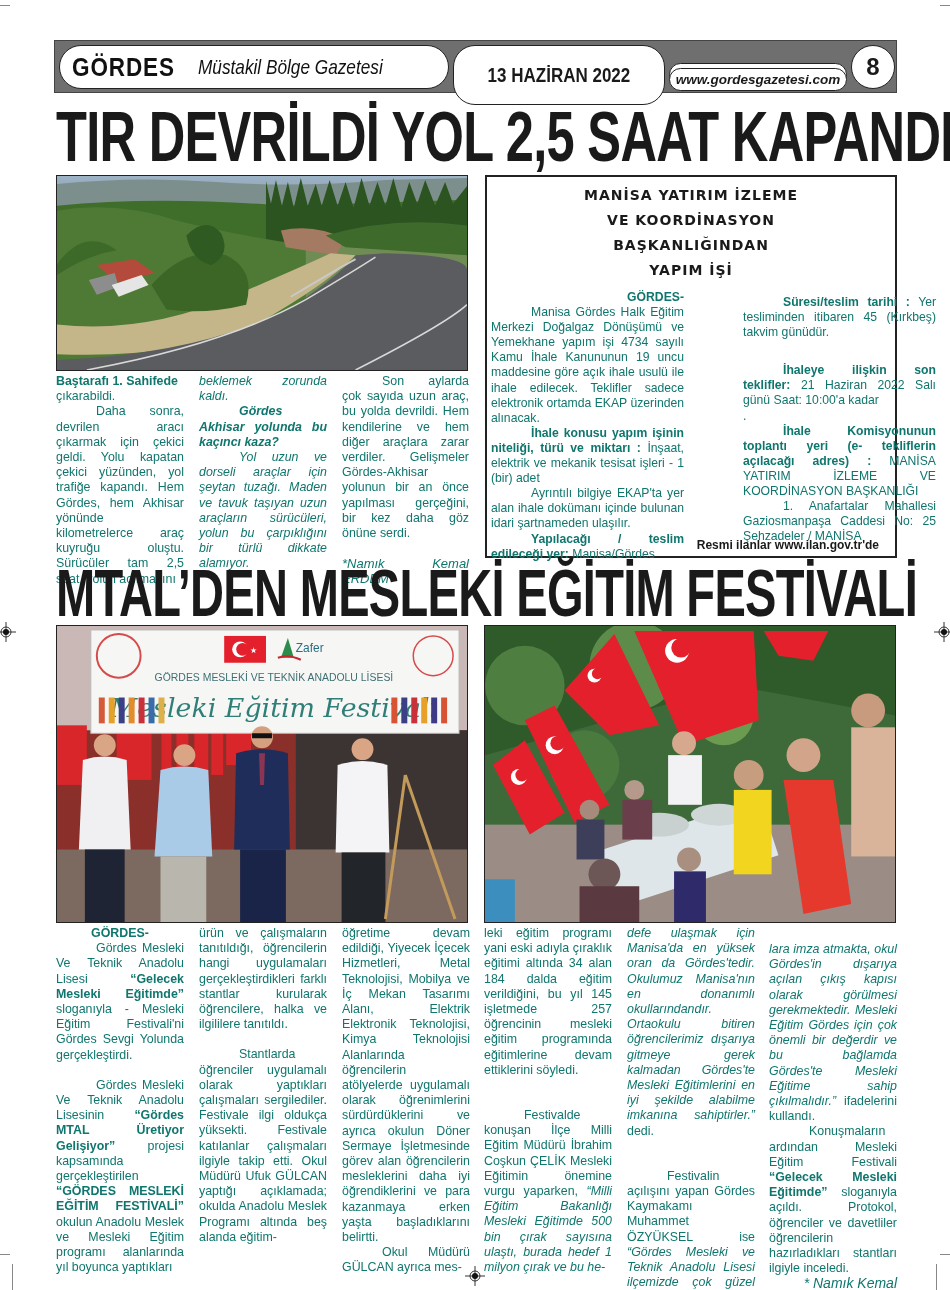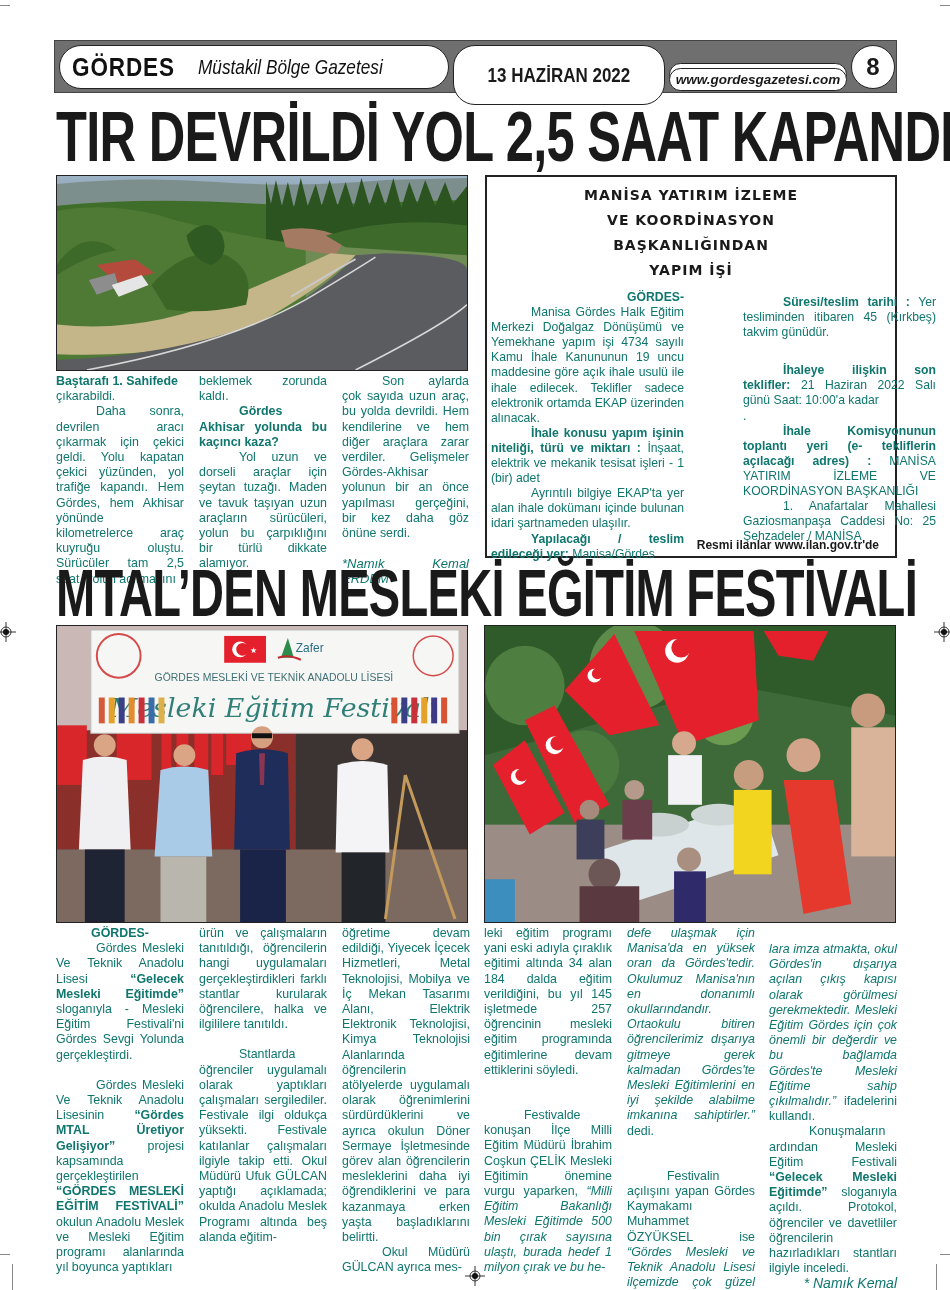--- a/index.html
+++ b/index.html
@@ -128,21 +128,21 @@
     <path d="M95 110 Q130 70 170 80 Q200 95 190 130 Q150 140 110 135Z" fill="#3b6626"></path>
     <path d="M130 60 Q150 40 165 58 Q175 80 155 90 Q135 85 130 60Z" fill="#2f5a21"></path>
   </svg>
 </div>
 
 <div class="col" style="left:56px;top:374px;width:128px;">
   <p class="b">Baştarafı 1. Sahifede</p>
   <p>çıkarabildi.</p>
   <p class="ind">Daha sonra, devrilen aracı çıkarmak için çekici geldi. Yolu kapatan çekici yüzünden, yol trafiğe kapandı. Hem Gördes, hem Akhisar yönünde kilometrelerce araç kuyruğu oluştu. Sürücüler tam 2,5 saat, yolun açılmasını</p>
 </div>
-<div class="col" style="left:199px;top:374px;width:128px;">
+<div class="col" style="left:199px;top:374px;width:128px;font-style:italic;">
   <p>beklemek zorunda kaldı.</p>
   <p class="b ind">Gördes Akhisar yolunda bu kaçıncı kaza?</p>
   <p class="ind">Yol uzun ve dorseli araçlar için şeytan tuzağı. Maden ve tavuk taşıyan uzun araçların sürücüleri, yolun bu çarpıklığını bir türlü dikkate alamıyor.</p>
 </div>
 <div class="col" style="left:342px;top:374px;width:127px;">
   <p class="ind">Son aylarda çok sayıda uzun araç, bu yolda devrildi. Hem kendilerine ve hem diğer araçlara zarar verdiler. Gelişmeler Gördes-Akhisar yolunun bir an önce yapılması gerçeğini, bir kez daha göz önüne serdi.</p>
   <div class="gap"></div>
   <p class="i" style="font-size:13px;">*Namık Kemal ERDEM</p>
 </div>
 

